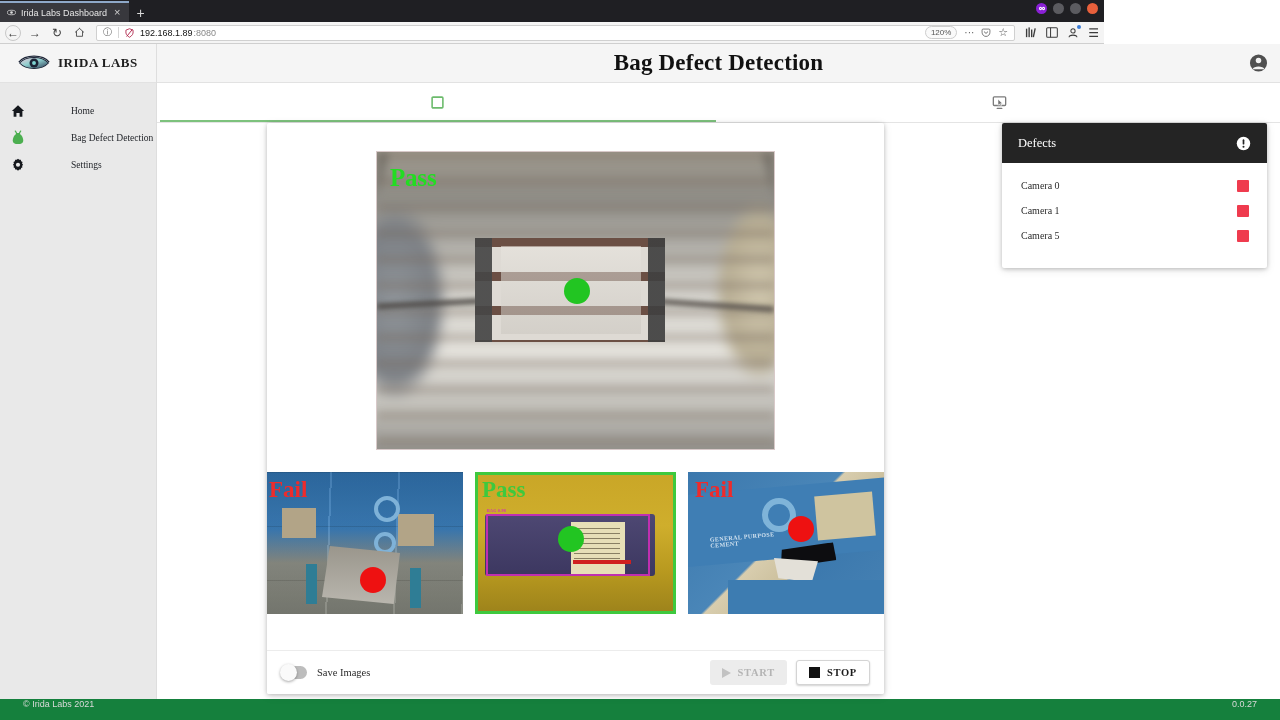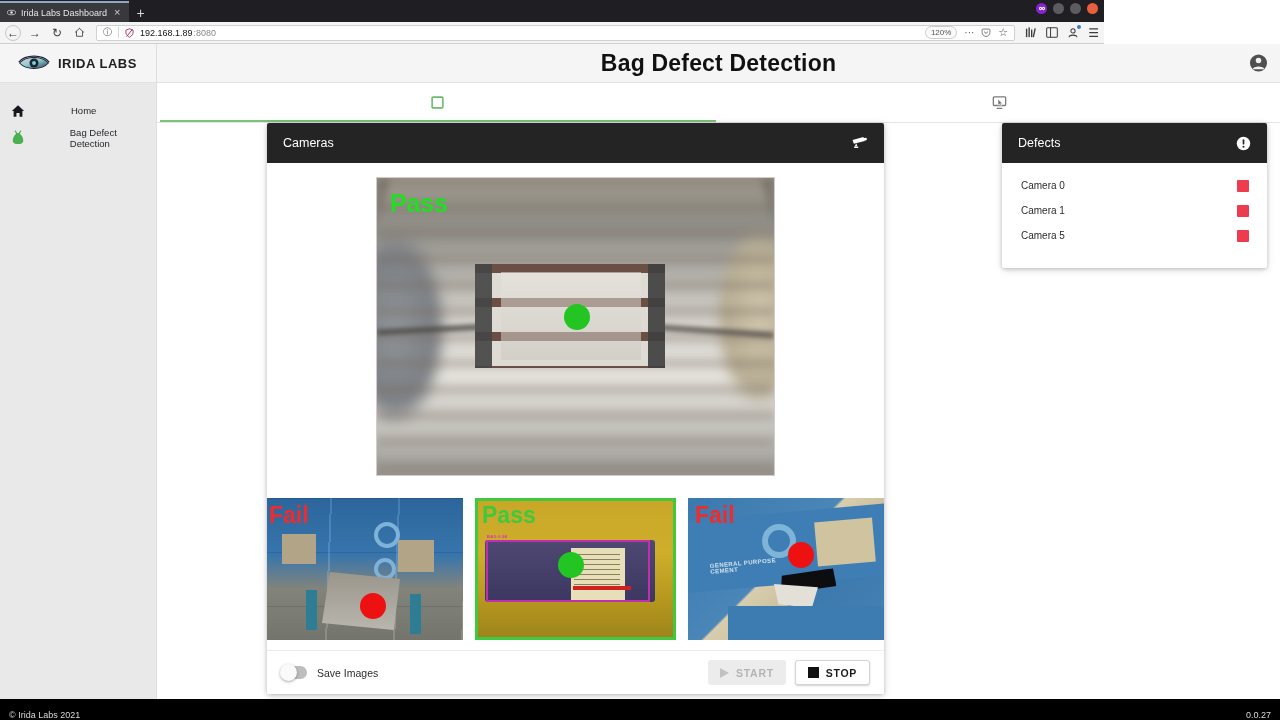--- a/index.html
+++ b/index.html
@@ -56,21 +56,21 @@
   .urlbar .right { margin-left: auto; display: flex; align-items: center; gap: 7px; color: #5a5a5a; }
   .zoombadge {
     border: 1px solid #cdcdcd; border-radius: 8px; padding: 0 5px;
     font-size: 8px; color: #555; background: #fafafa; line-height: 11px;
   }
   .tbicons { display: flex; align-items: center; gap: 9px; padding-left: 4px; color: #3c3c3c; font-size: 11px; }
   .notif-dot { position: absolute; top: -2px; right: -2px; width: 4px; height: 4px; border-radius: 50%; background: #3a7bd5; }
 
   
   #app { width: 1280px; height: 676px; display: flex; flex-direction: column; }
-  .app-body { flex: 1 1 auto; display: flex; min-height: 0; }
+  .app-body { flex: 1 1 auto; display: flex; min-height: 0; font-family: Liberation Serif, serif; }
 
   
   .sidebar {
     width: 157px; background: #e9e9e9; display: flex; flex-direction: column;
     flex: 0 0 157px; border-right: 1px solid #dedede;
   }
   .brand {
     height: 39px; background: #f5f5f5; display: flex; align-items: center;
     gap: 8px; padding-left: 18px; border-bottom: 1px solid #e2e2e2;
   }
@@ -114,21 +114,21 @@
     position: absolute; left: 110px; top: 0; width: 617px; height: 571px;
     background: #ffffff; border-radius: 2px;
     box-shadow: 0 1px 4px rgba(0,0,0,.22), 0 2px 10px rgba(0,0,0,.10);
     display: flex; flex-direction: column; overflow: hidden;
   }
   .card-head {
     height: 40px; background: #242424; color: #fff; display: flex; align-items: center;
     padding: 0 16px; font-size: 12.5px;
   }
   .card-head .spacer { flex: 1 1 auto; }
-  .cam-body { flex: 1 1 auto; display: flex; flex-direction: column; align-items: center; padding-top: 14px; }
+  .cam-body { flex: 1 1 auto; display: flex; flex-direction: column; align-items: center; padding-top: 28px; }
 
   .hero {
     width: 399px; height: 299px; border: 1px solid #d8c9c9; position: relative; overflow: hidden;
     background: #8d8d8a;
   }
   .hero .blur-layer { position: absolute; inset: 0; }
   .hero .verdict {
     position: absolute; left: 13px; top: 13px; font-size: 25px; font-weight: bold;
     line-height: 1; letter-spacing: -.2px;
   }
@@ -176,22 +176,22 @@
     box-shadow: 0 1px 4px rgba(0,0,0,.22), 0 2px 10px rgba(0,0,0,.10);
     display: flex; flex-direction: column; overflow: hidden;
   }
   .defect-list { padding: 10px 0 0 0; }
   .defect-row { height: 25px; display: flex; align-items: center; padding: 0 18px 0 19px; }
   .defect-row .dname { font-size: 10px; color: #2b2b2b; }
   .defect-row .dstatus { margin-left: auto; width: 12px; height: 12px; border-radius: 1px; }
 
   
   .app-footer {
-    height: 21px; background: #000000; color: #d9d9d9; display: flex; align-items: flex-end;
-    padding: 0 9px; font-size: 9px; flex: 0 0 21px;
+    height: 21px; background: #15803d; color: #d9d9d9; display: flex; align-items: flex-start;
+    padding: 0 23px; font-size: 9px; flex: 0 0 21px;
   }
   .app-footer .right { margin-left: auto; }
   svg { display: block; }
 </style>
 </head>
 <body>
 
 <div id="browser-chrome">
 
   <div class="tabstrip">
@@ -316,20 +316,29 @@
         <div class="nav-item">
           <span class="ni-icon">
             <svg width="14" height="15" viewBox="0 0 16 17">
               <path d="M5 1.2 C5 1.2 6.4 3.1 6.4 4.1 H9.6 C9.6 3.1 11 1.2 11 1.2" fill="none" stroke="#4caf50" stroke-width="1.5" stroke-linecap="round"></path>
               <path d="M6.2 4.3 H9.8 C12.6 6 14 9.4 14 12.2 C14 14.9 11.8 16 8 16 C4.2 16 2 14.9 2 12.2 C2 9.4 3.4 6 6.2 4.3 Z" fill="#4caf50"></path>
             </svg>
           </span>
           <span class="ni-label">Bag Defect Detection</span>
         </div>
 
+        <div class="nav-item">
+          <span class="ni-icon">
+            <svg width="14" height="14" viewBox="0 0 16 16">
+              <path d="M8 0.8 L9.5 2 H11.2 L11.6 3.8 L13.2 4.5 L12.6 6.2 L13.8 7.6 L12.6 9 L13.2 10.7 L11.6 11.4 L11.2 13.2 L9.5 13.2 L8 14.6 L6.5 13.2 L4.8 13.2 L4.4 11.4 L2.8 10.7 L3.4 9 L2.2 7.6 L3.4 6.2 L2.8 4.5 L4.4 3.8 L4.8 2 L6.5 2 Z" fill="#15181d"></path>
+              <circle cx="8" cy="7.7" r="2.4" fill="#e9e9e9"></circle>
+            </svg>
+          </span>
+          <span class="ni-label">Settings</span>
+        </div>
       </div>
     </div>
 
     <div class="main-col">
 
       <div class="topbar">
         <div class="page-title">Bag Defect Detection</div>
         <span class="account-btn">
           <svg width="19" height="19" viewBox="0 0 20 20">
             <circle cx="10" cy="10" r="9" fill="#4f4f4f"></circle>
@@ -355,32 +364,20 @@
               <path d="M6.4 3.4 L6.4 10 L8 8.6 L9 11 L10.1 10.5 L9.2 8.2 L11.1 8.1 Z" fill="#6f6f6f" stroke="#ffffff" stroke-width="0.6"></path>
               <path d="M5.5 12.5 H10.5 L11.4 14 H4.6 Z" fill="#7b7b7b"></path>
             </svg>
           </span>
         </div>
       </div>
 
       <div class="content">
 
         <div class="cameras-card">
-          <div class="card-head">
-            <span>Cameras</span>
-            <span class="spacer"></span>
-            <span>
-              <svg width="17" height="14" viewBox="0 0 18 15">
-                <path d="M1.5 4.2 L13.2 1.2 L14.6 5.4 L2.9 8.4 Z" fill="#ffffff"></path>
-                <rect x="12.6" y="2.2" width="4.3" height="2.6" rx="1" fill="#ffffff" transform="rotate(-14 14.7 3.5)"></rect>
-                <path d="M5.6 7.8 L6.6 10.6 L3.6 11.4 Z" fill="#ffffff"></path>
-                <rect x="3.2" y="11.2" width="4.6" height="1.6" rx="0.7" fill="#ffffff"></rect>
-              </svg>
-            </span>
-          </div>
 
           <div class="cam-body">
 
             <div class="hero">
 
               <div class="blur-layer" style="
                 background:
                   radial-gradient(ellipse 70px 130px at 28px 150px, #8f9499 0%, #7c8085 55%, rgba(124,128,133,0) 72%),
                   radial-gradient(ellipse 55px 110px at 372px 140px, #cfc6ad 0%, #b7ad93 60%, rgba(183,173,147,0) 78%),
                   linear-gradient(to bottom, #a09a8e 0%, #8e8c86 18%, #cfcdc7 46%, #e4e2dc 66%, #bcbab4 86%, #8d8b86 100%);

